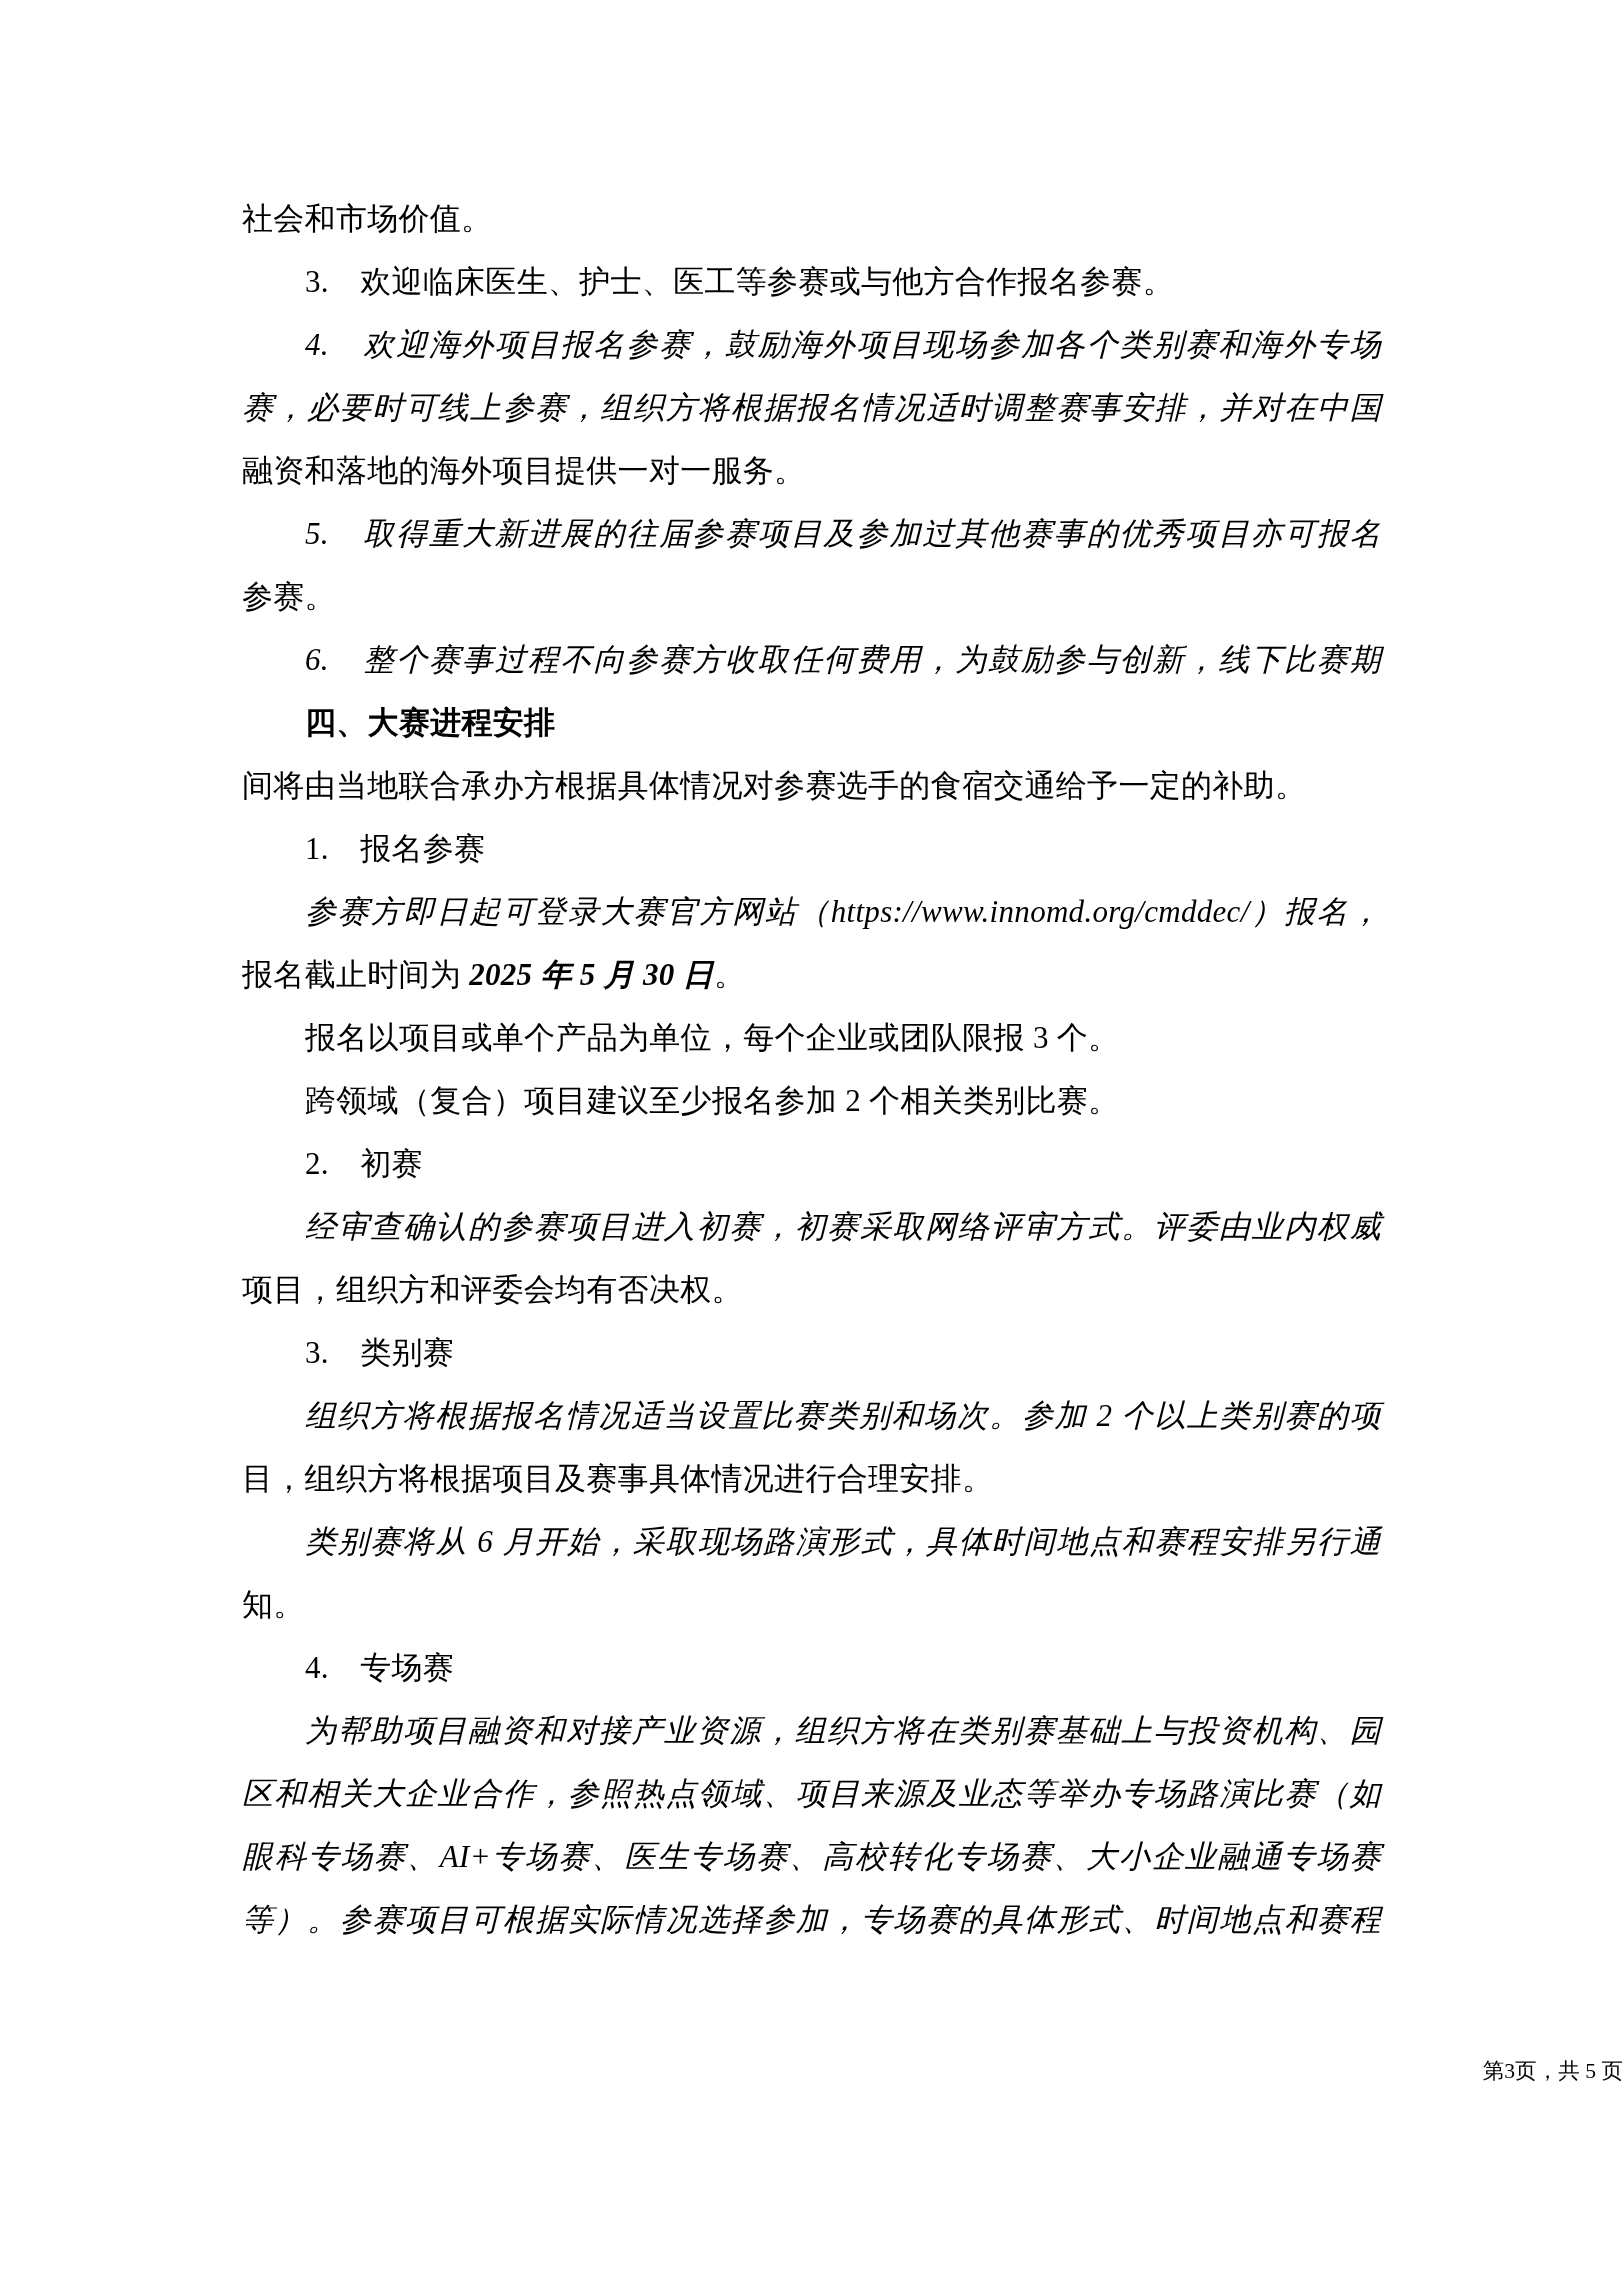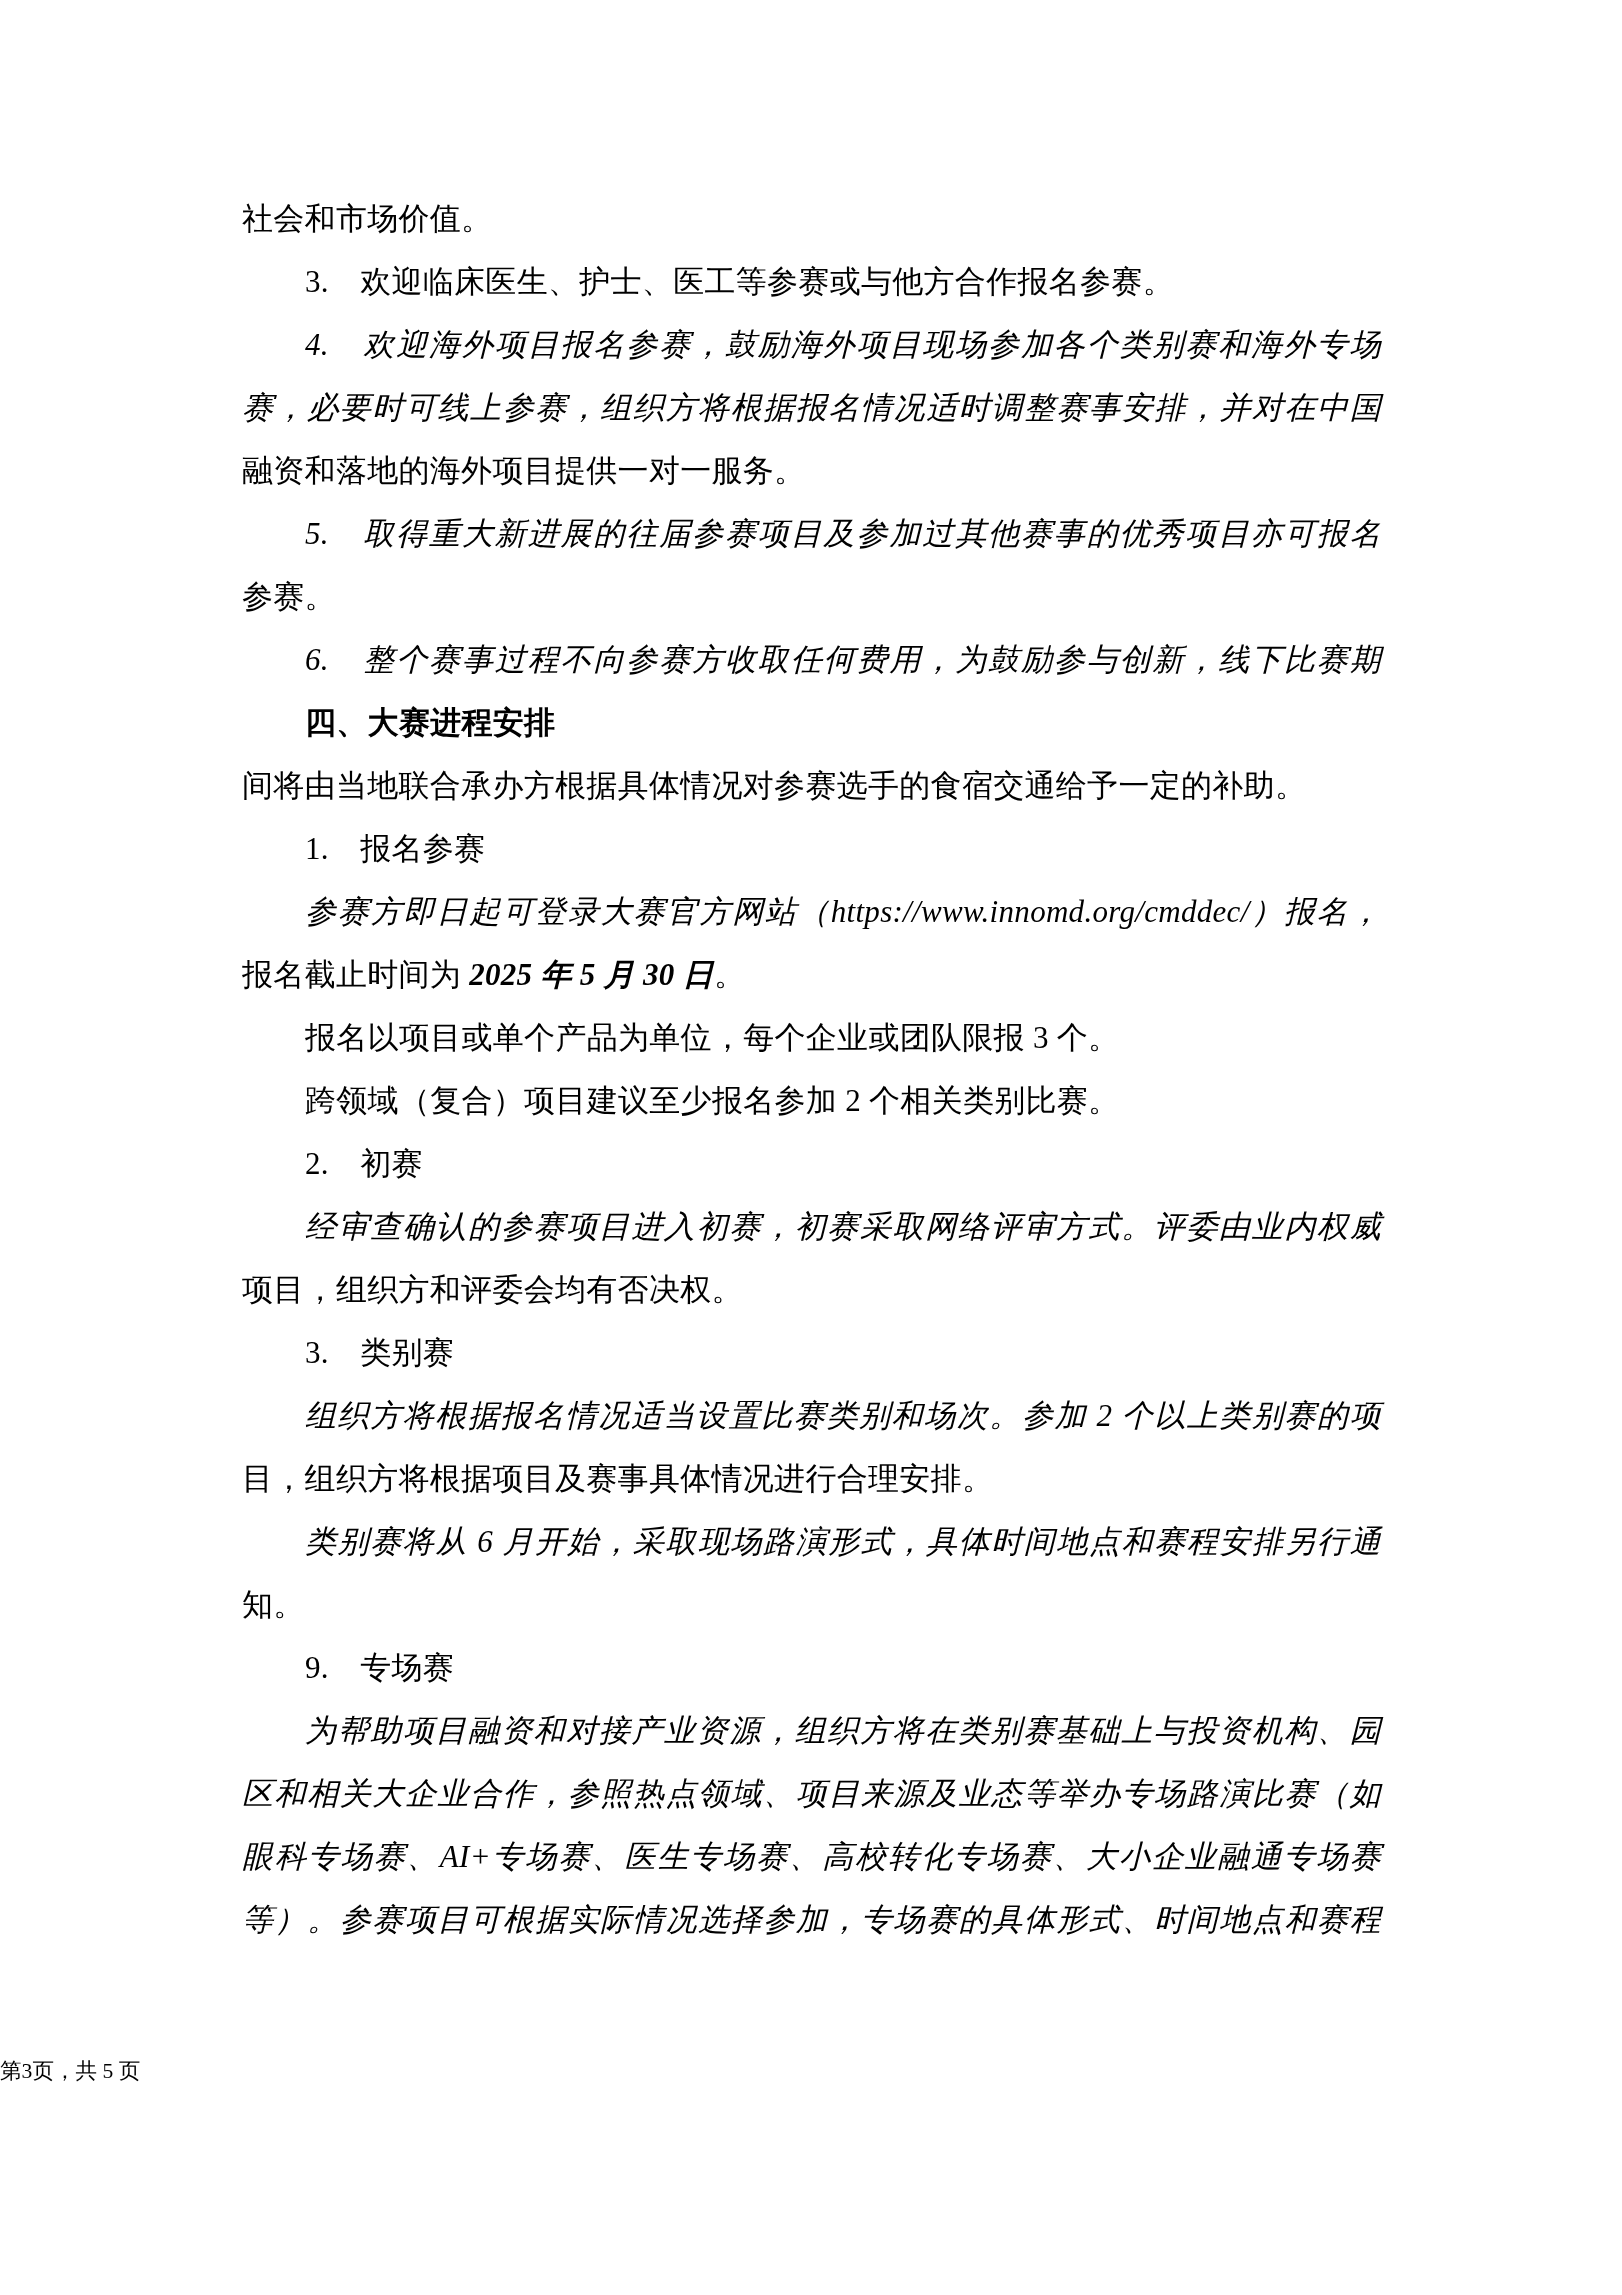--- a/index.html
+++ b/index.html
@@ -44,21 +44,21 @@
   }
   .bold {
     font-weight: bold;
     font-style: italic;
   }
   .footer {
     position: absolute;
     left: 0;
     top: 2056px;
     width: 100%;
-    text-align: left;
+    text-align: right;
     font-size: 21.6px;
     line-height: 31px;
     font-family: "Liberation Serif", "DejaVu Serif", serif;
     color: #000000;
   }
 </style>
 </head>
 <body>
 
 <div class="page">
@@ -79,21 +79,21 @@
       <div class="line indent">报名以项目或单个产品为单位，每个企业或团队限报 3 个。</div>
       <div class="line indent">跨领域（复合）项目建议至少报名参加 2 个相关类别比赛。</div>
       <div class="line indent">2.　初赛</div>
       <div class="line indent fill">经审查确认的参赛项目进入初赛，初赛采取网络评审方式。评委由业内权威</div>
       <div class="line">项目，组织方和评委会均有否决权。</div>
       <div class="line indent">3.　类别赛</div>
       <div class="line indent fill">组织方将根据报名情况适当设置比赛类别和场次。参加 2 个以上类别赛的项</div>
       <div class="line">目，组织方将根据项目及赛事具体情况进行合理安排。</div>
       <div class="line indent fill">类别赛将从 6 月开始，采取现场路演形式，具体时间地点和赛程安排另行通</div>
       <div class="line">知。</div>
-      <div class="line indent">9.　专场赛</div>
+      <div class="line indent">4.　专场赛</div>
       <div class="line indent fill">为帮助项目融资和对接产业资源，组织方将在类别赛基础上与投资机构、园</div>
       <div class="line fill">区和相关大企业合作，参照热点领域、项目来源及业态等举办专场路演比赛（如</div>
       <div class="line fill">眼科专场赛、AI+专场赛、医生专场赛、高校转化专场赛、大小企业融通专场赛</div>
       <div class="line fill">等）。参赛项目可根据实际情况选择参加，专场赛的具体形式、时间地点和赛程</div>
     </div>
   <div class="footer">第3页，共 5 页</div>
 </div>
 
 
 </body></html>

